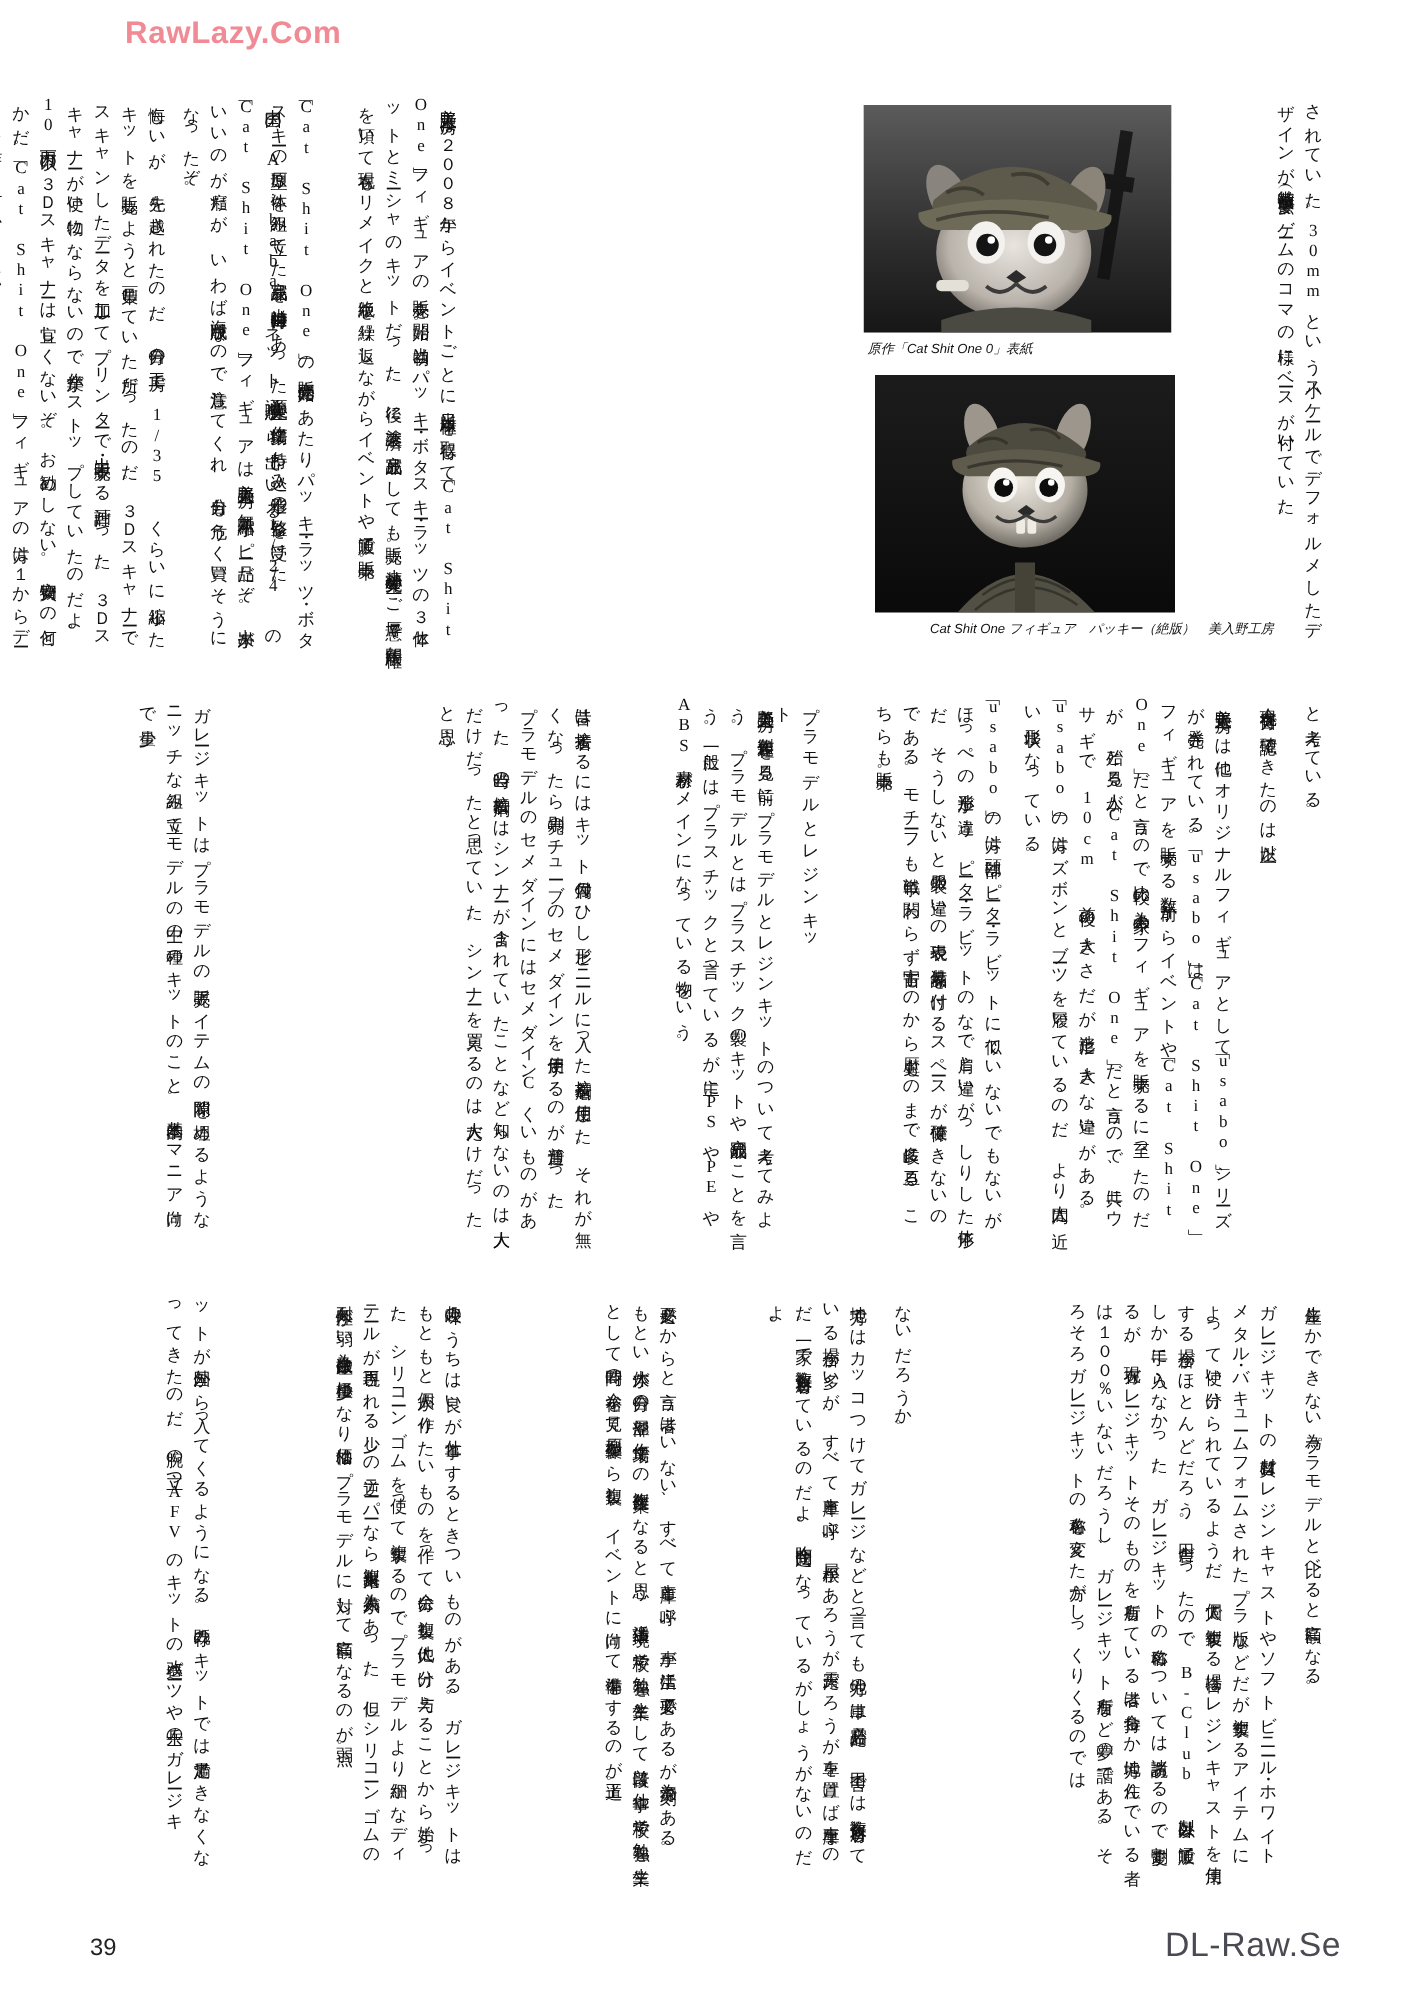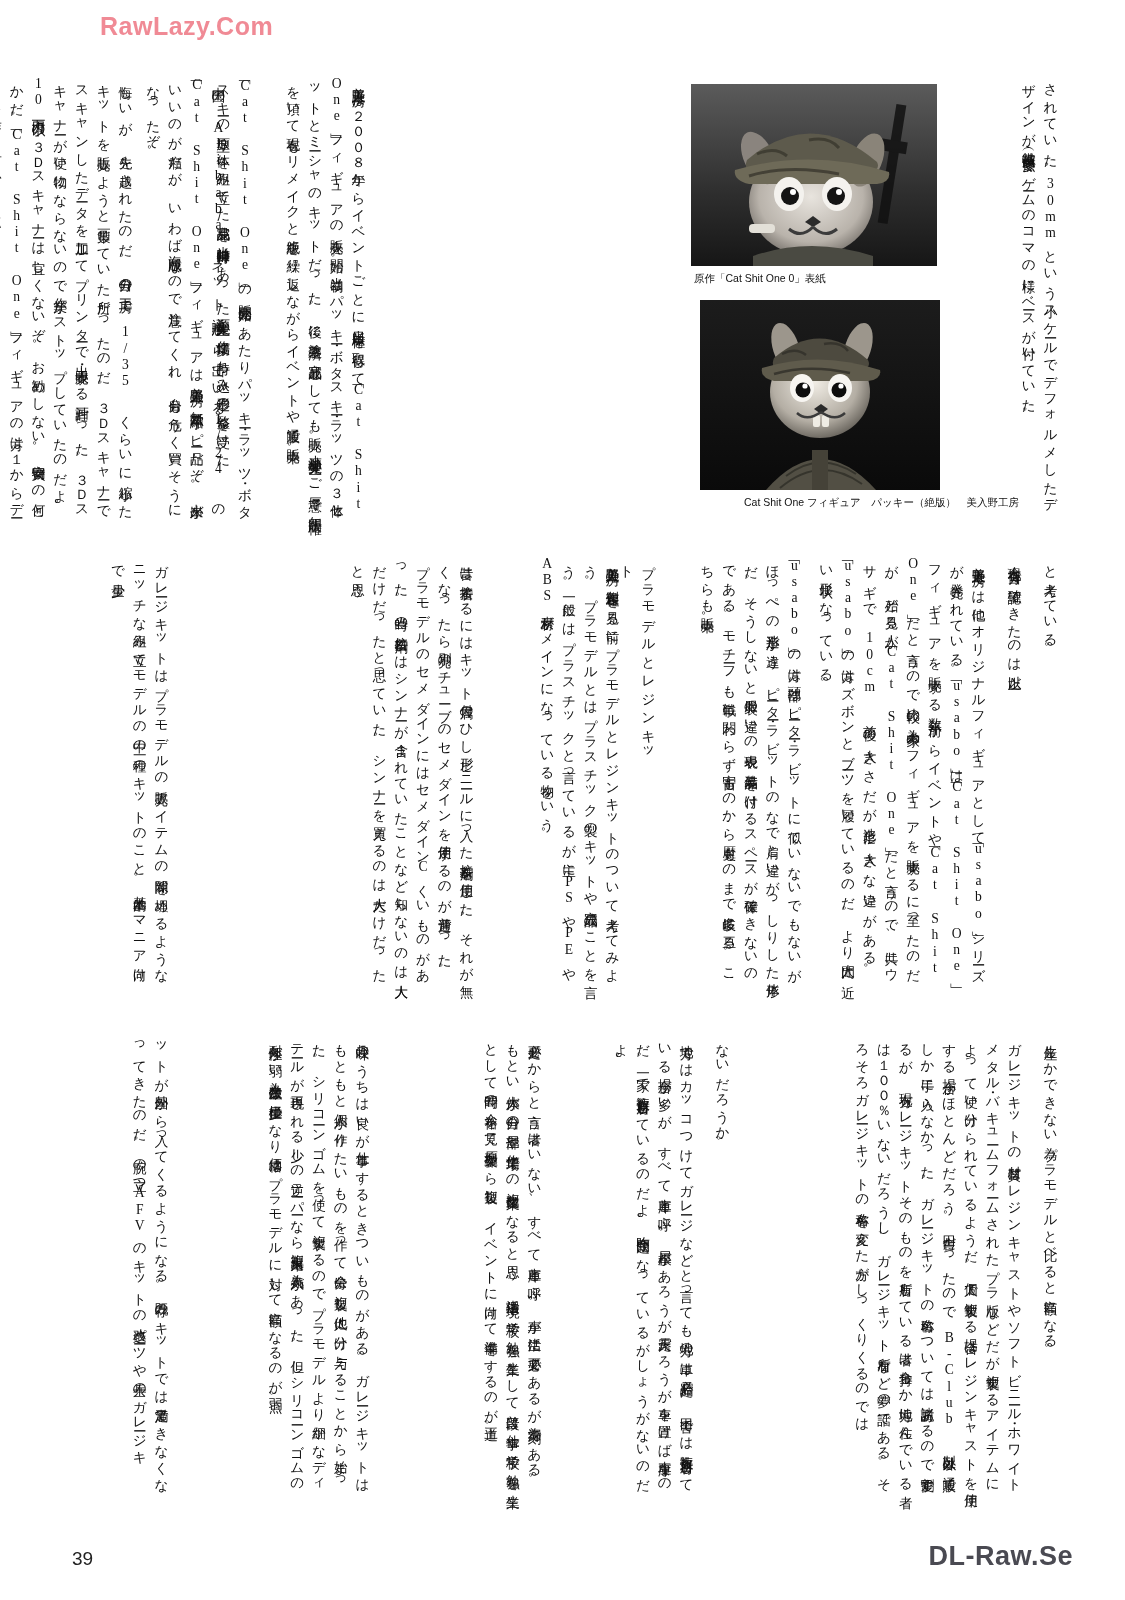--- a/index.html
+++ b/index.html
@@ -16,21 +16,21 @@
   
   .wm-top{
     position:absolute;left:100px;top:12px;
     font-family:"Liberation Sans","DejaVu Sans",sans-serif;
     font-weight:bold;font-size:25px;letter-spacing:.5px;
     color:#f08a95;
   }
   .wm-bottom{
     position:absolute;right:52px;bottom:28px;
     font-family:"Liberation Sans","DejaVu Sans",sans-serif;
-    font-weight:bold;font-size:27px;letter-spacing:.5px;
+    font-weight:normal;font-size:27px;letter-spacing:.5px;
     color:#4a4a52;
   }
   .page-num{
     position:absolute;left:72px;bottom:30px;
     font-family:"Liberation Sans","DejaVu Sans",sans-serif;
     font-size:19px;color:#222;
   }
 
   .colwrap{
     position:absolute;
@@ -51,20 +51,21 @@
     background:#2a2a2a;
     overflow:hidden;
   }
   .cap{
     position:absolute;
     font-family:"Liberation Sans","DejaVu Sans",sans-serif;
     font-size:10.5px;
     color:#111;
     letter-spacing:0px;
     white-space:nowrap;
+    font-style:italic;
   }
 
   
   .p1{left:691px;top:84px;width:246px;height:182px;}
   .p2{left:700px;top:300px;width:240px;height:190px;}
 
   .ph-grad{position:absolute;inset:0;}
 </style>
 </head>
 <body>

